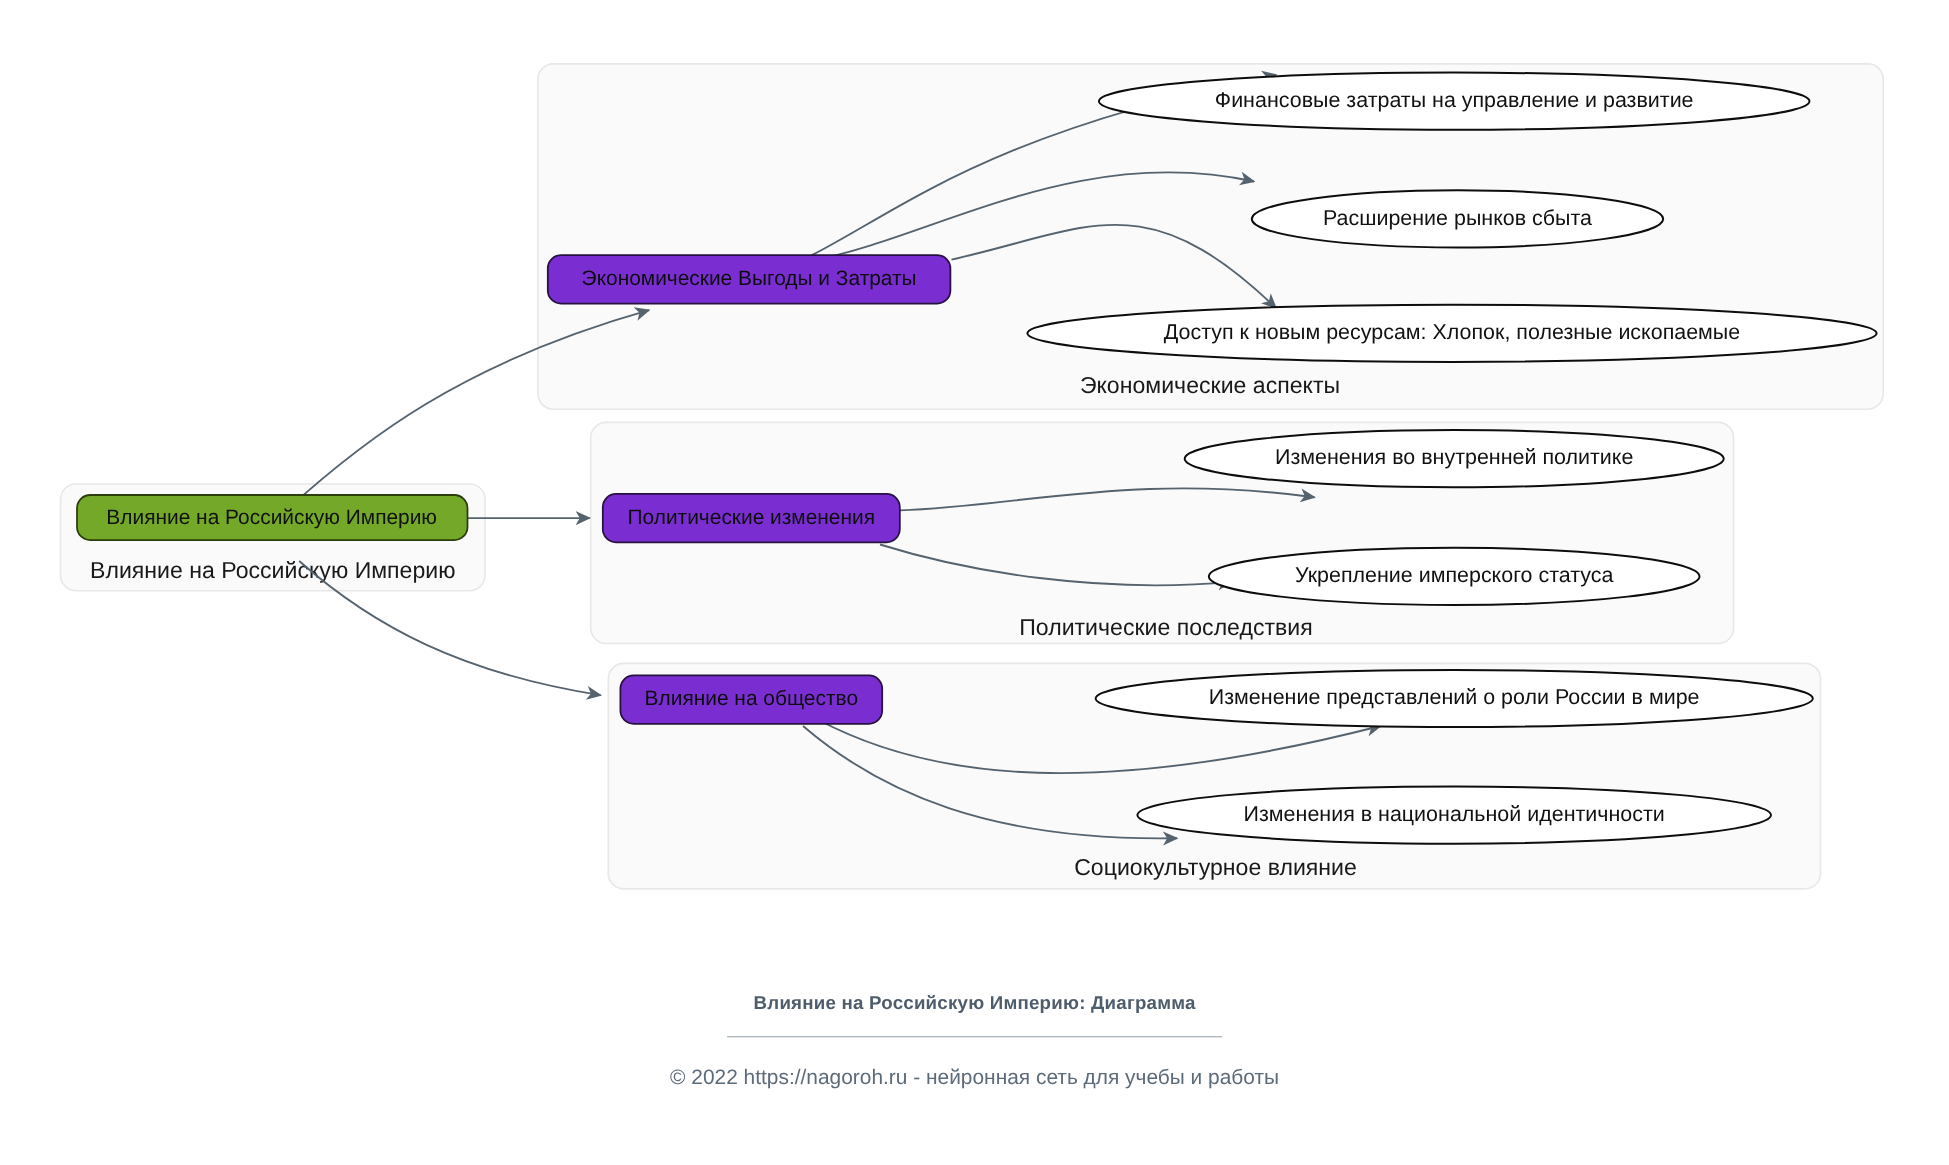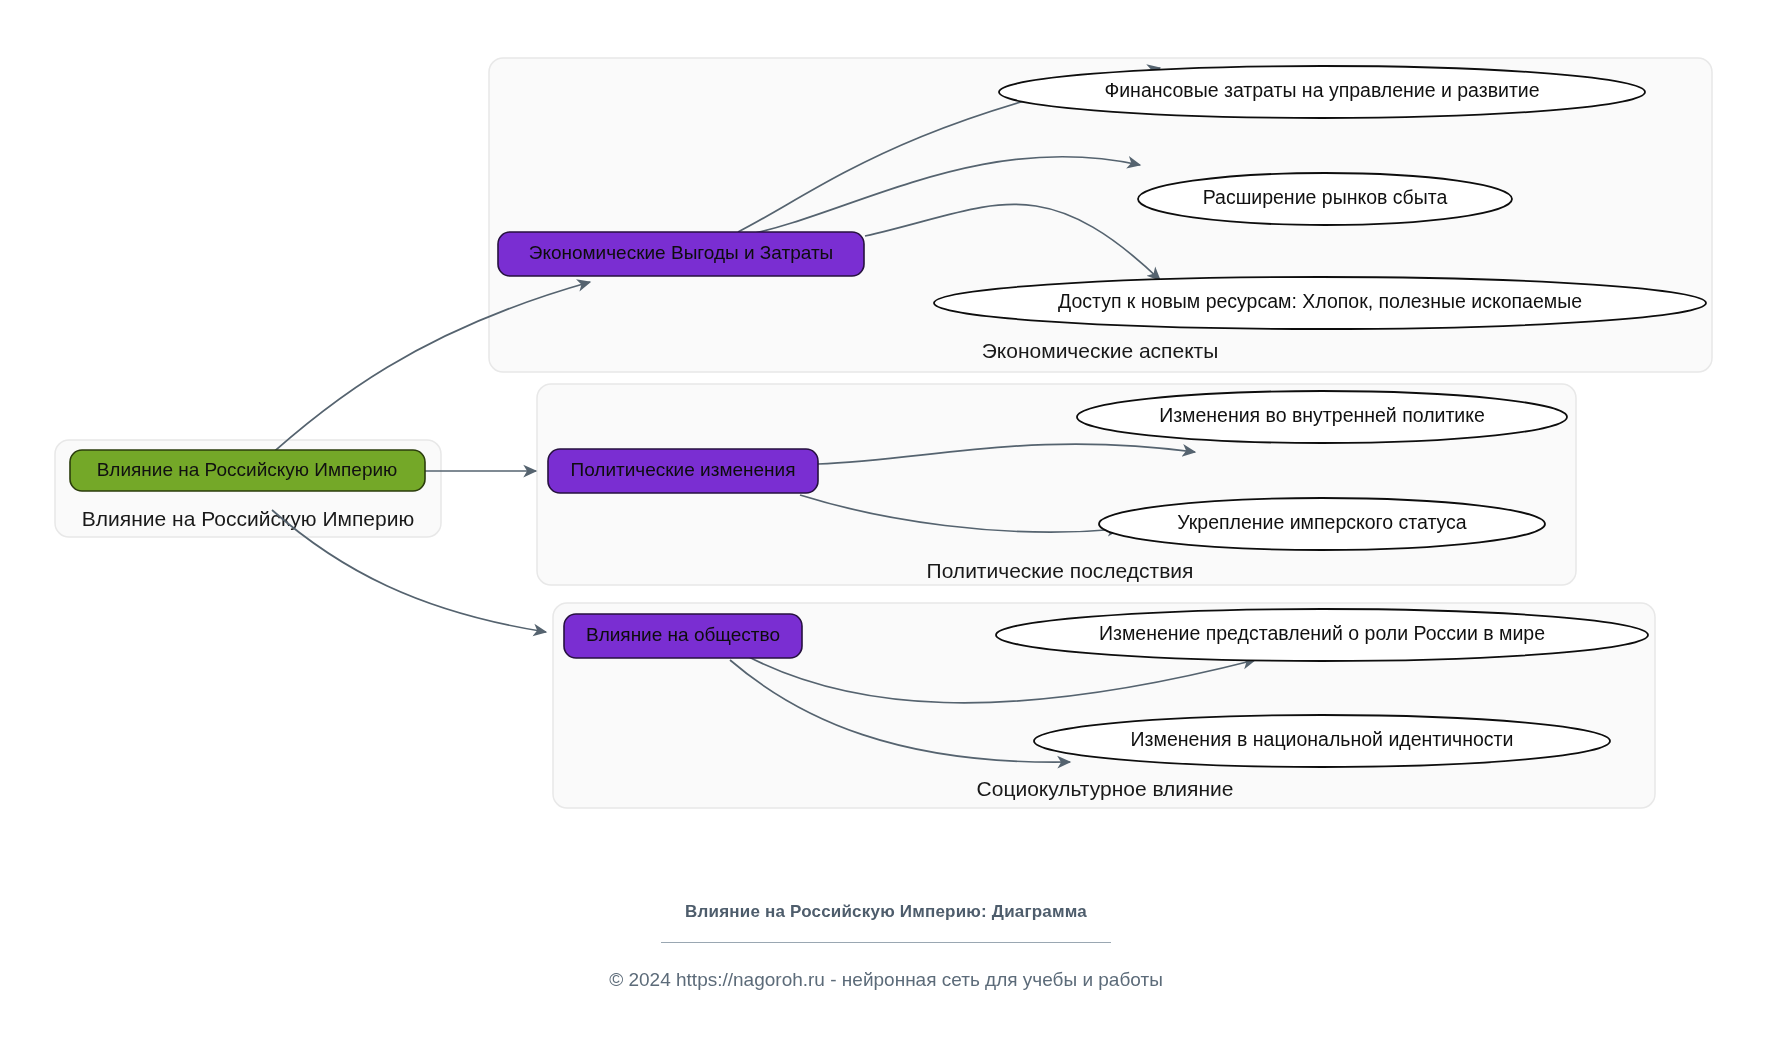--- a/index.html
+++ b/index.html
@@ -209,16 +209,16 @@
 
     <g>
       <ellipse class="node-ellipse" cx="1322" cy="741" rx="288" ry="26"></ellipse>
       <text class="node-label-ell" x="1322" y="741">Изменения в национальной идентичности</text>
     </g>
   </svg>
 
   <div class="footer-wrap">
     <div class="footer-title">Влияние на Российскую Империю: Диаграмма</div>
     <div class="footer-rule"></div>
-    <div class="footer-copy">© 2024 https://nagoroh.ru - нейронная сеть для учебы и работы</div>
+    <div class="footer-copy">© 2022 https://nagoroh.ru - нейронная сеть для учебы и работы</div>
   </div>
 
 </div>
 
 </body></html>

